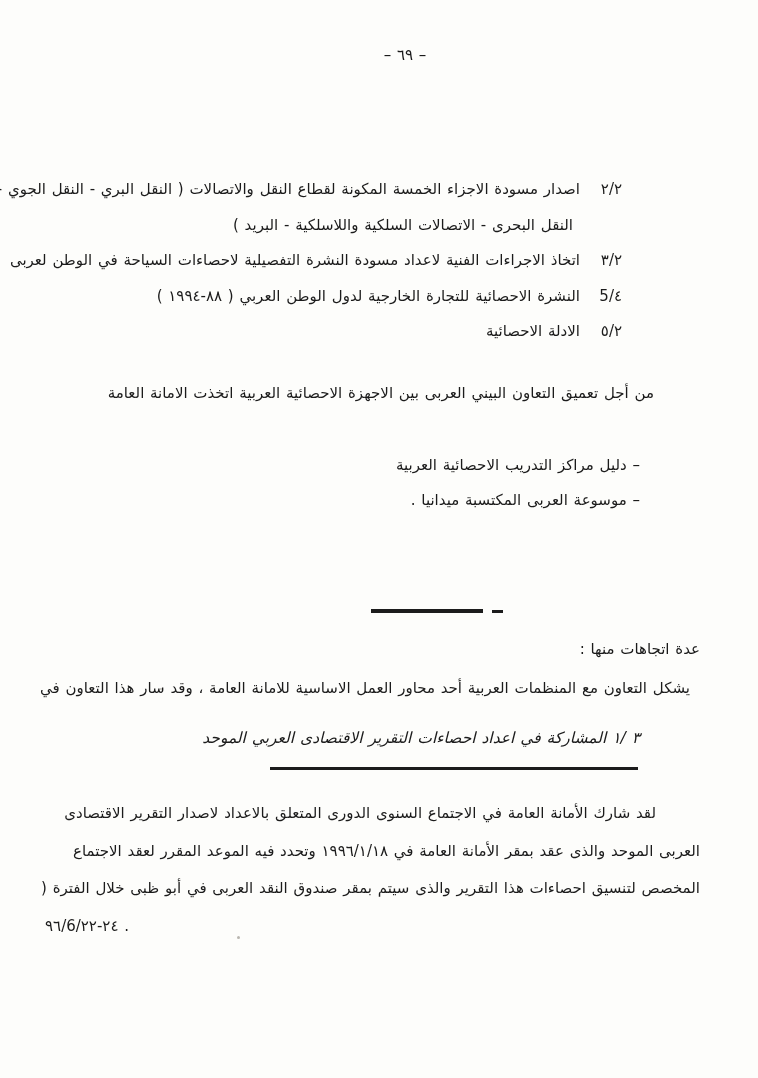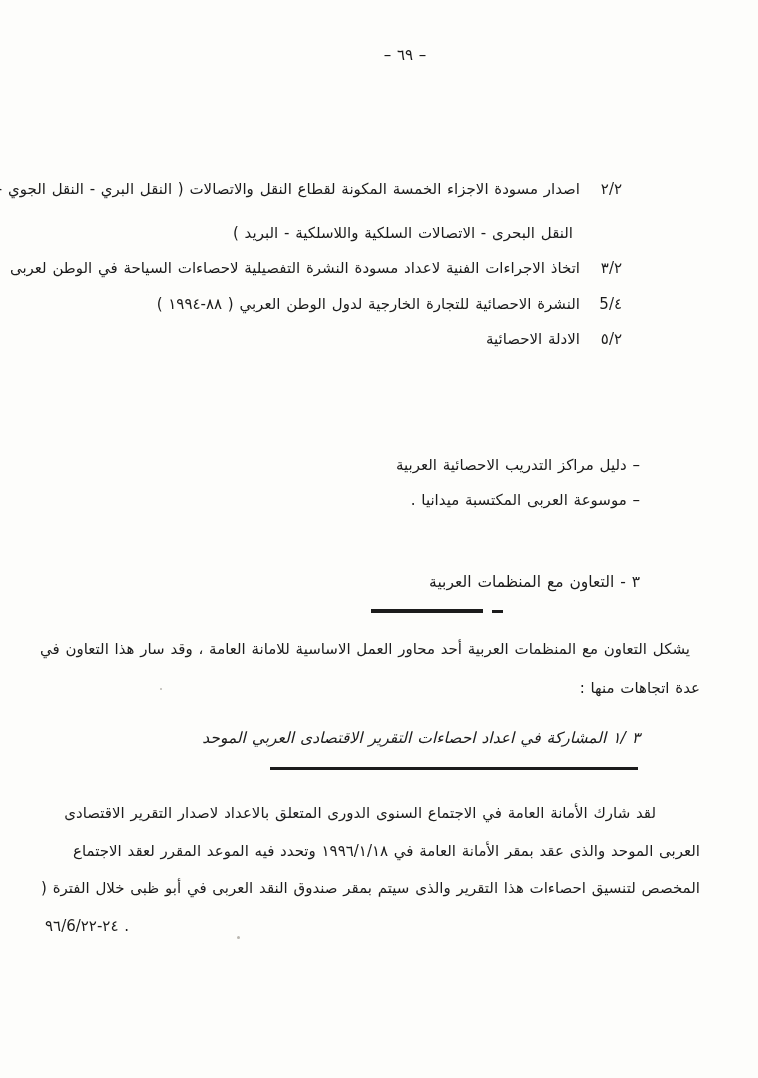--- a/index.html
+++ b/index.html
@@ -22,21 +22,21 @@
     text-align:center;
     padding-left:52px;
     letter-spacing:2px;
     font-size:15px;
   }
   .nlist { top:172px; right:136px; left:50px; }
   .nitem { display:flex; gap:8px; align-items:flex-start; }
   .nnum  { flex:none; width:34px; line-height:35.5px; letter-spacing:1px; white-space:nowrap; }
   .ntext { flex:1; min-width:0; }
   .ntext .line { line-height:35.5px; }
-  .cont-indent { padding-right:7px;margin-top:8px; }
+  .cont-indent { padding-right:7px; }
   .para1 { top:374px; right:58px; left:58px; }
   .para1 .line { line-height:39px; }
   .p1l1 { padding-right:46px; }
   .p1l2 { padding-right:78px; }
   .bullets { top:448px; right:118px; left:80px; }
   .bullets .line { line-height:35px; }
   .h1 { top:573px; right:118px; font-size:15.5px; white-space:nowrap; }
   .rule { background:#1c1c1c; }
   .h1-underline { top:609px; right:275px; width:112px; height:4px; }
   .h1-underline-dash { top:610px; right:255px; width:11px; height:3px; }
@@ -93,34 +93,34 @@
     <div class="nitem">
       <span class="nnum">٥/٢</span>
       <div class="ntext">
         <div class="line">الادلة الاحصائية</div>
       </div>
     </div>
 
   </div>
 
   <div class="abs para1">
+    <div class="line p1l1">من أجل تعميق التعاون البيني العربى بين الاجهزة الاحصائية العربية اتخذت الامانة العامة</div>
   </div>
 
   <div class="abs bullets">
     <div class="line">– دليل مراكز التدريب الاحصائية العربية</div>
     <div class="line">– موسوعة العربى المكتسبة ميدانيا .</div>
   </div>
 
-  <div class="abs h1">٣ - التعاون مع المنظمات العربية</div>
   <div class="abs rule h1-underline"></div>
   <div class="abs rule h1-underline-dash"></div>
 
   <div class="abs para2">
+    <div class="line">عدة اتجاهات منها :</div>
     <div class="line p2l1">يشكل التعاون مع المنظمات العربية أحد محاور العمل الاساسية للامانة العامة ، وقد سار هذا التعاون في</div>
-    <div class="line">عدة اتجاهات منها :</div>
   </div>
 
   <div class="abs h2">٣ /١ المشاركة في اعداد احصاءات التقرير الاقتصادى العربي الموحد</div>
   <div class="abs rule h2-underline"></div>
 
   <div class="abs para3">
     <div class="line p3l1">لقد شارك الأمانة العامة في الاجتماع السنوى الدورى المتعلق بالاعداد لاصدار التقرير الاقتصادى</div>
     <div class="line">العربى الموحد والذى عقد بمقر الأمانة العامة في ١٩٩٦/١/١٨ وتحدد فيه الموعد المقرر لعقد الاجتماع</div>
     <div class="line">المخصص لتنسيق احصاءات هذا التقرير والذى سيتم بمقر صندوق النقد العربى في أبو ظبى خلال الفترة (</div>
     <div class="date-line">٩٦/6/٢٤-٢٢ .</div>

